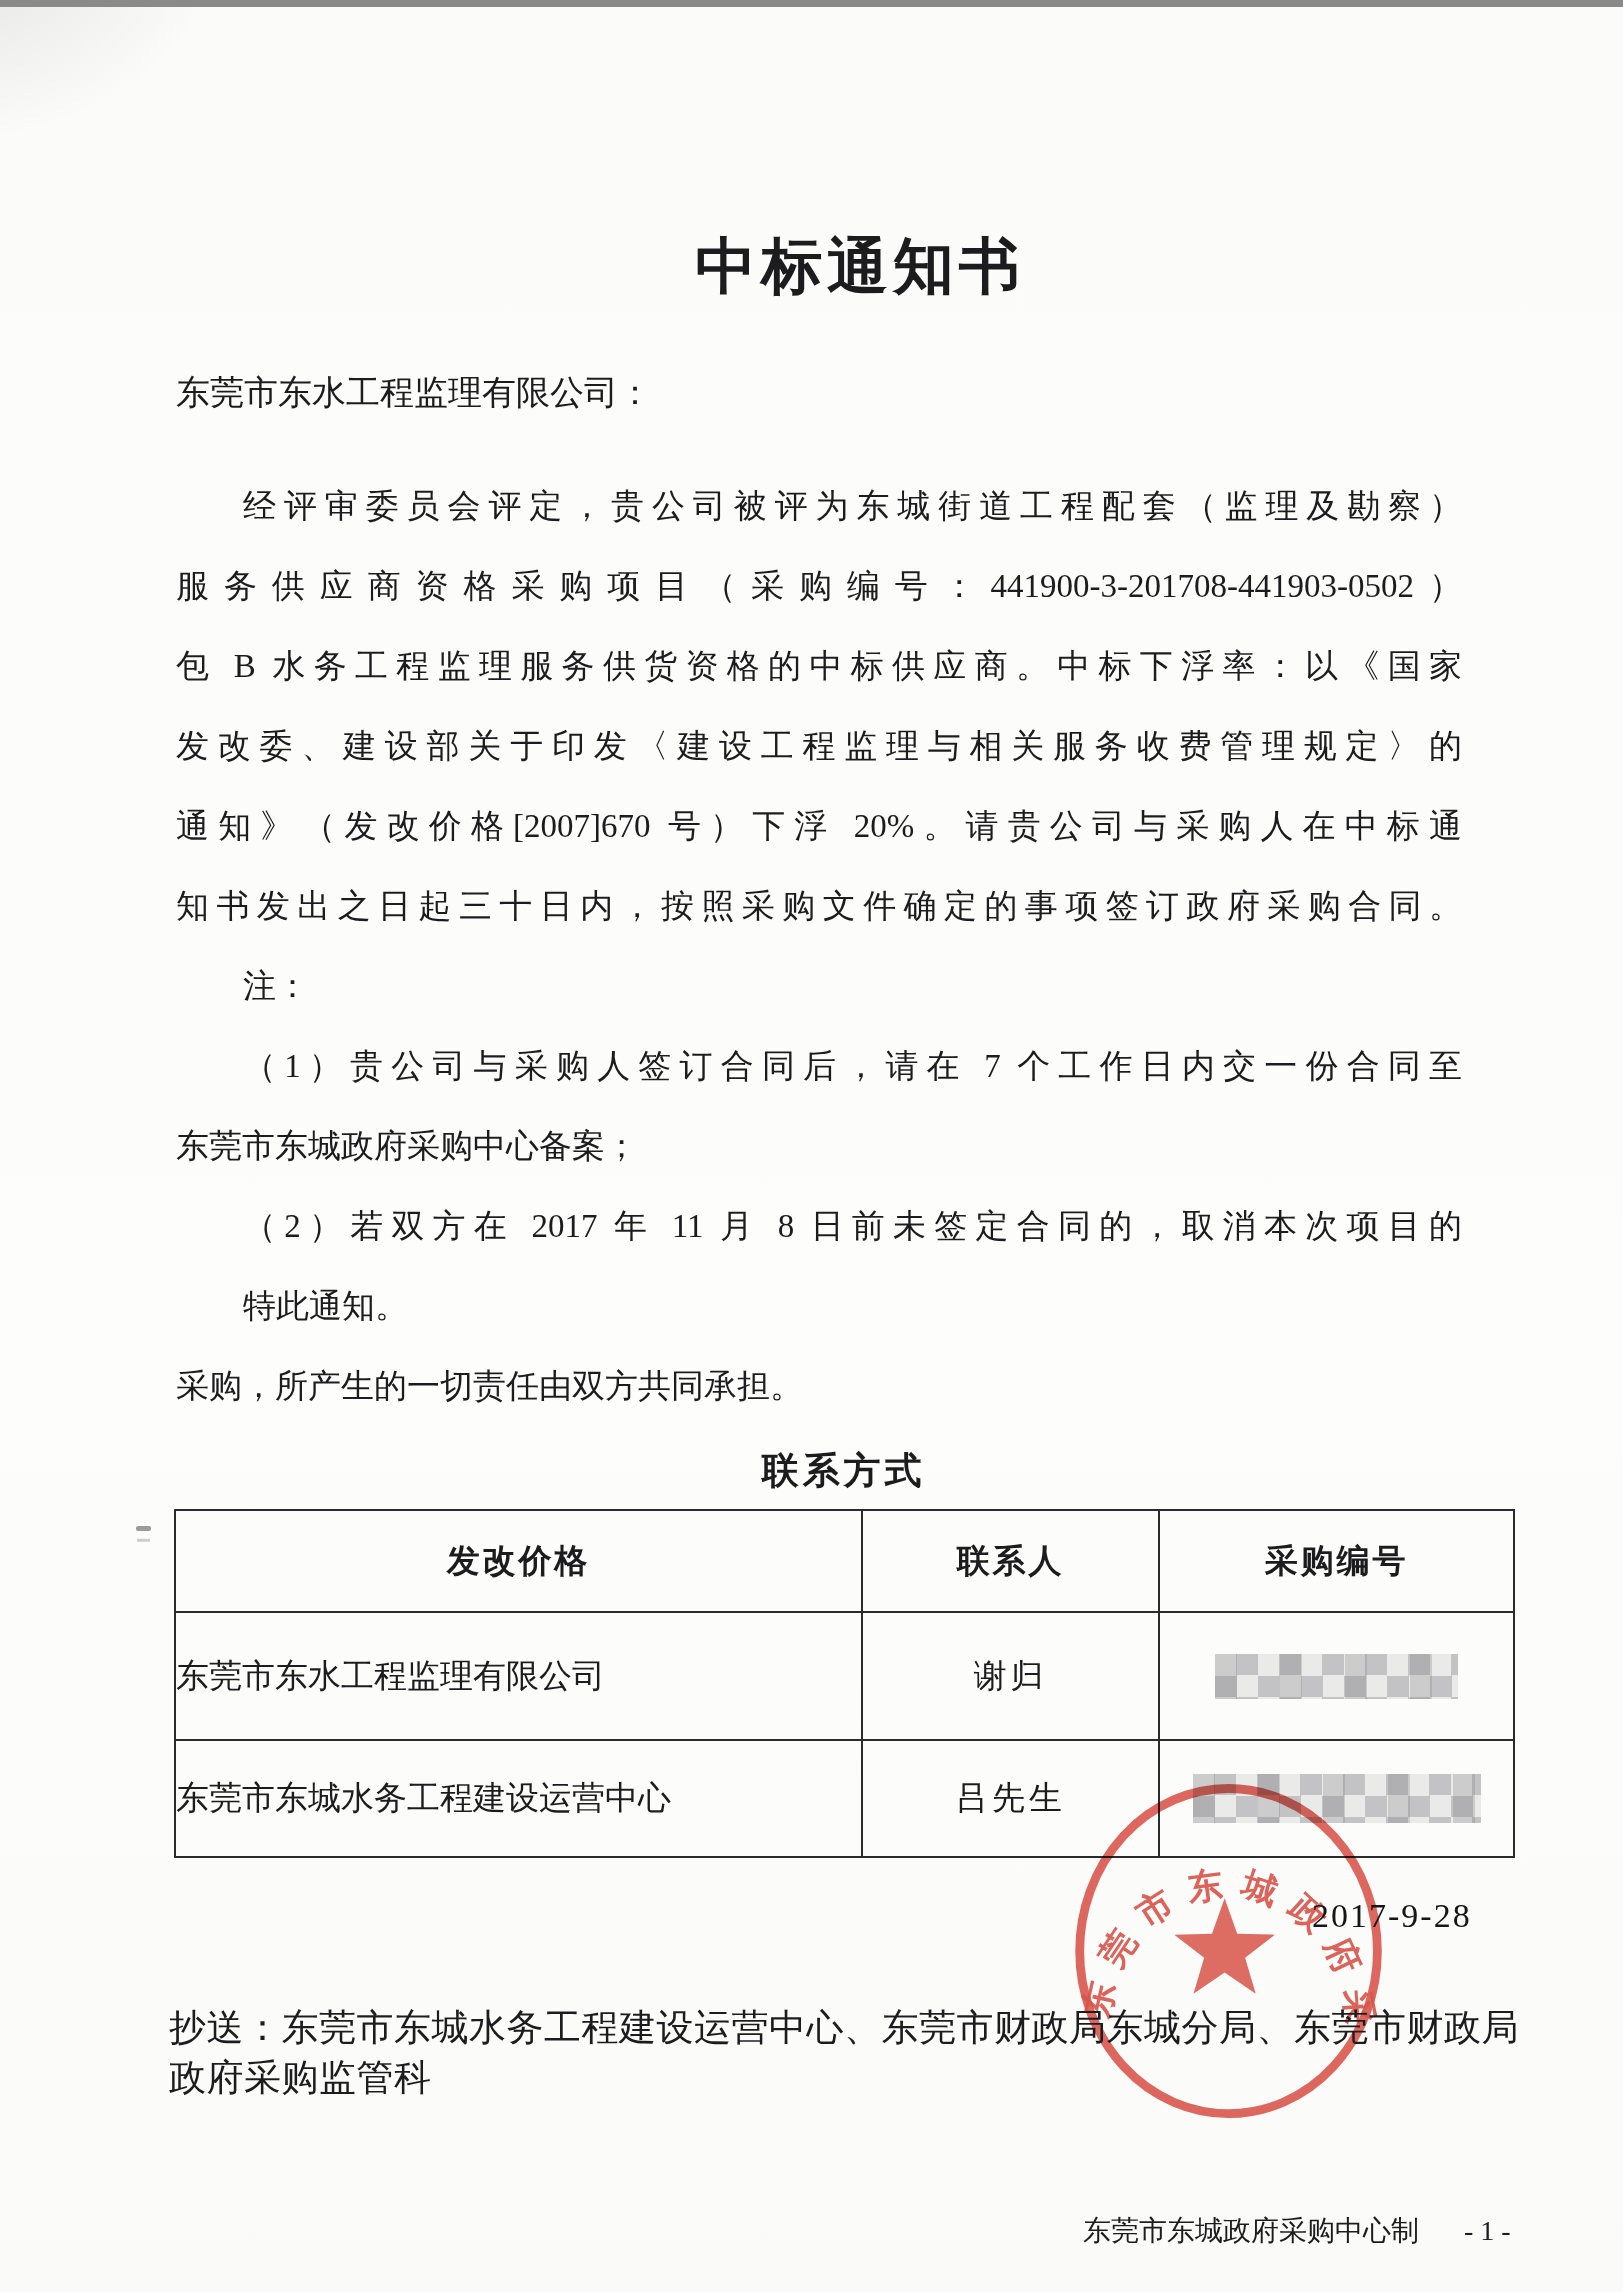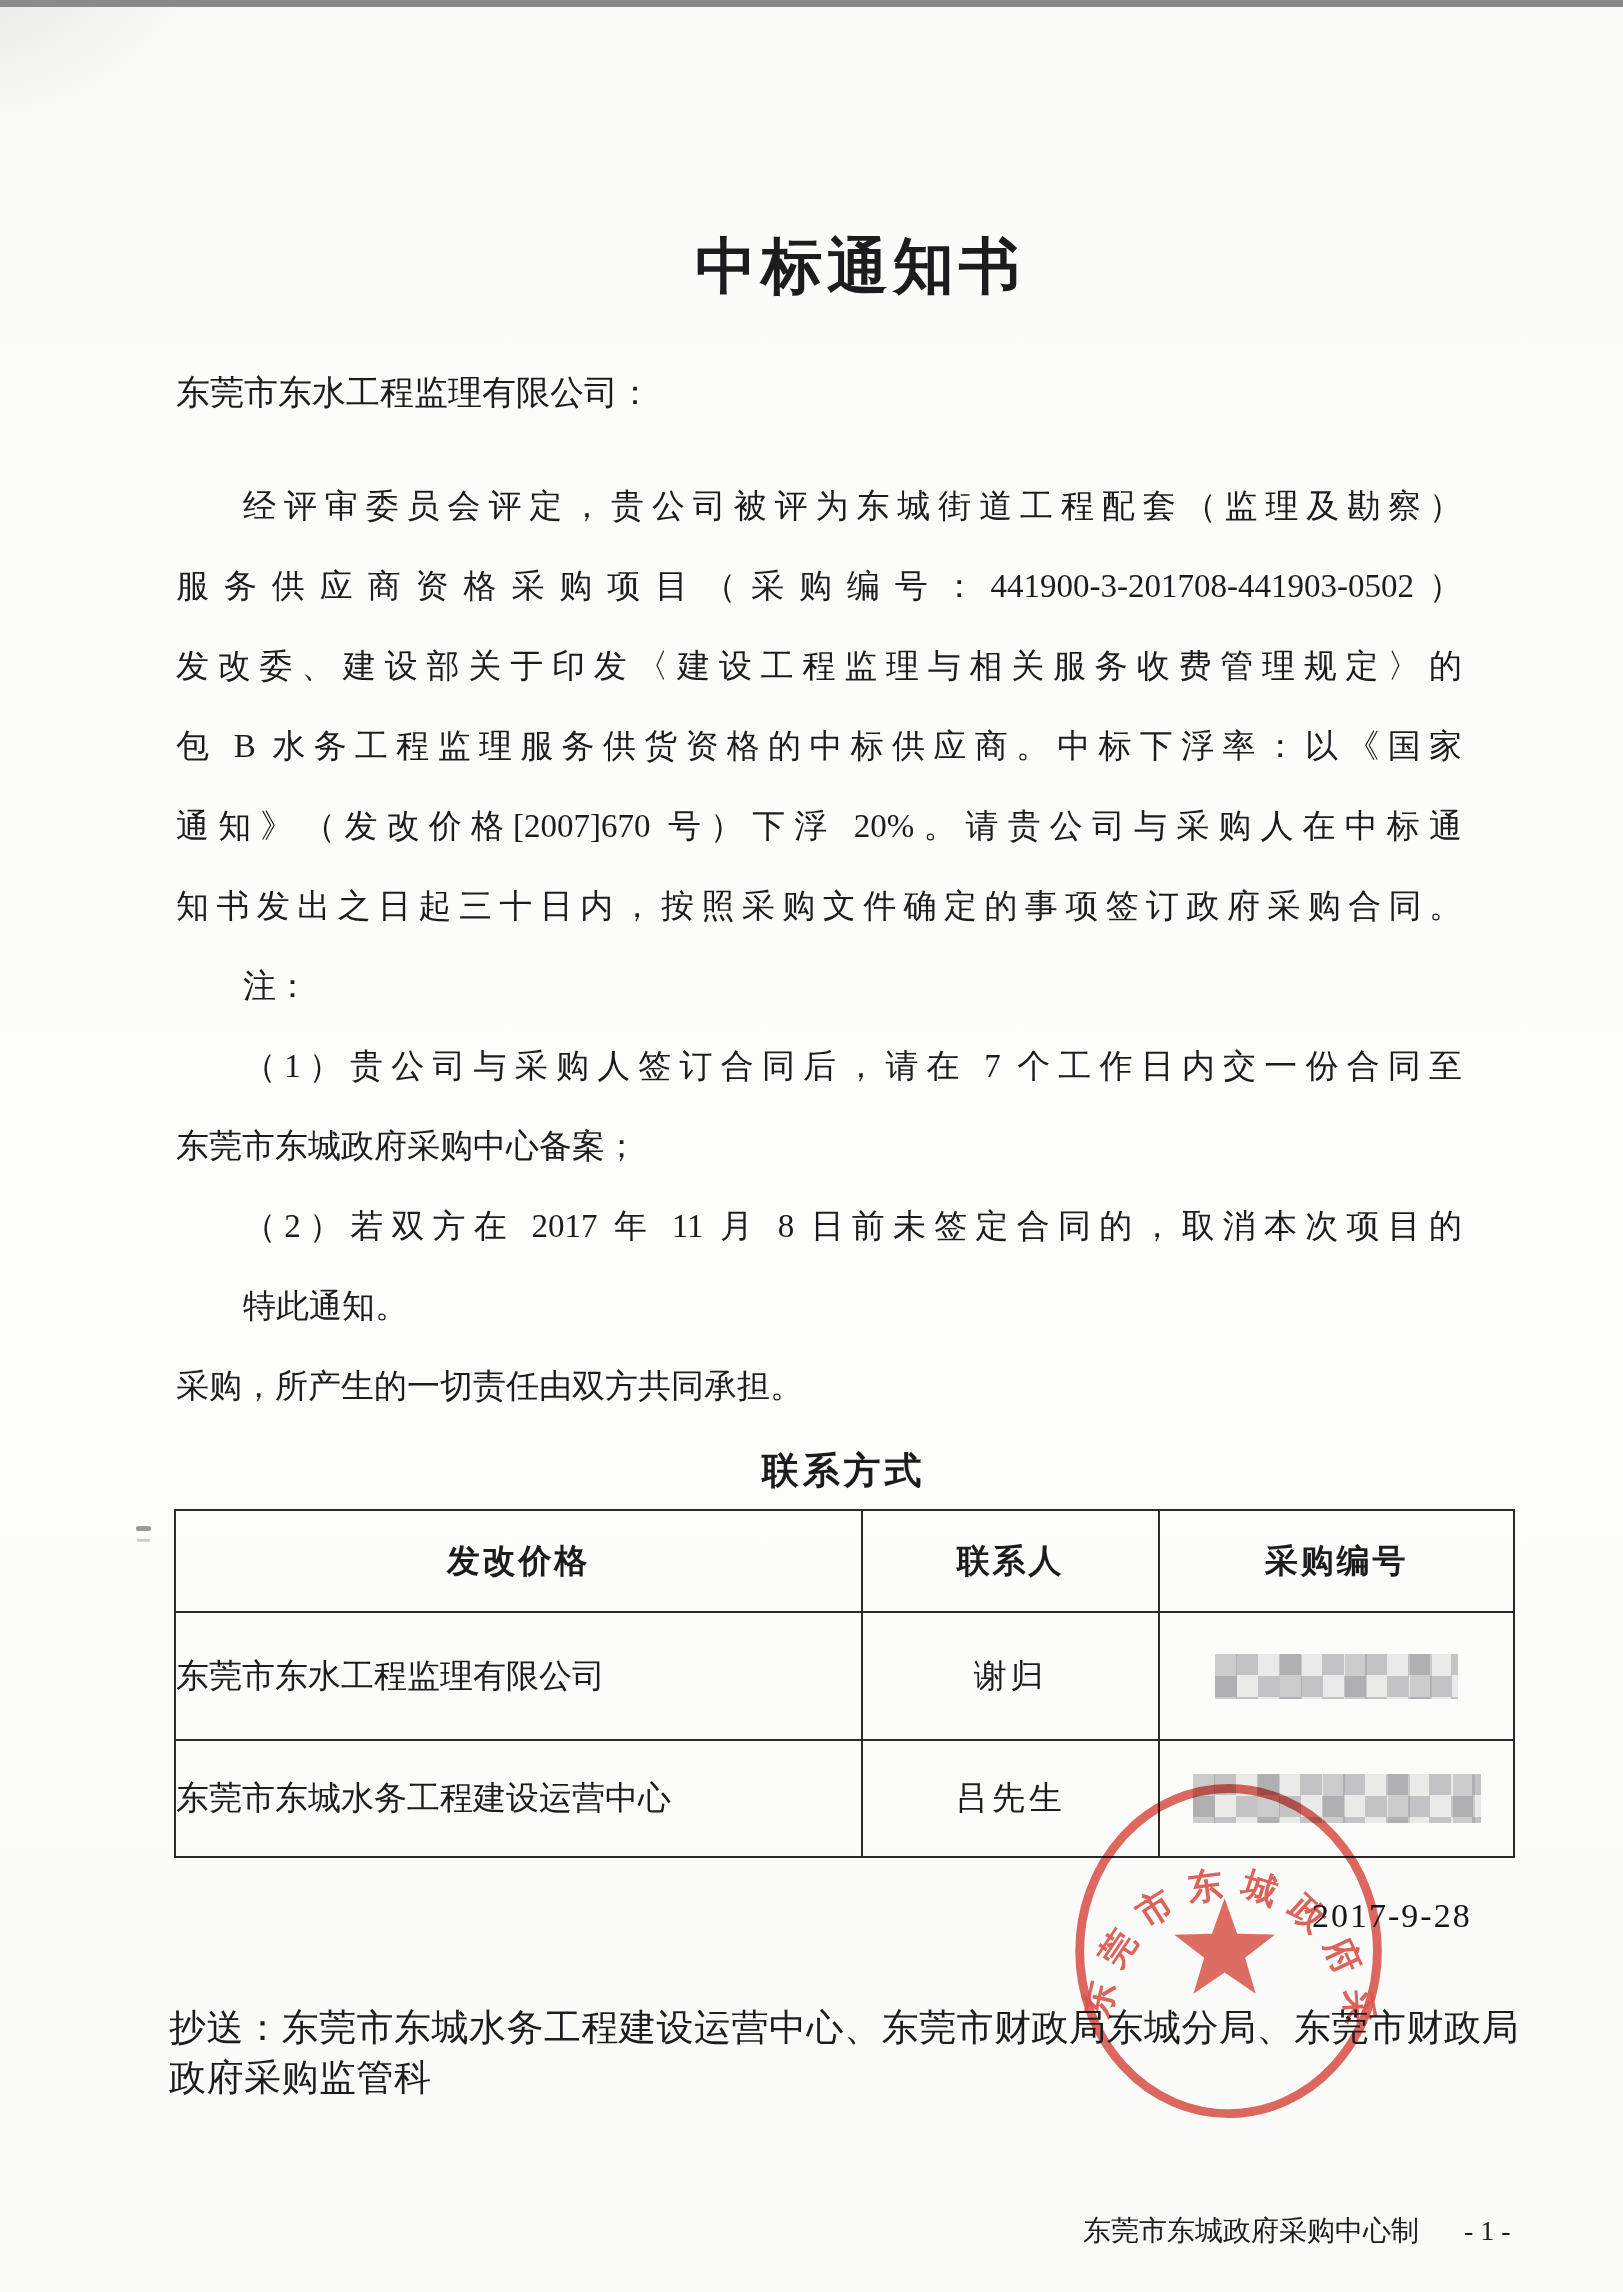--- a/index.html
+++ b/index.html
@@ -89,22 +89,22 @@
 
 <div class="page">
 
   <h1 class="title">中标通知书</h1>
 
   <div class="addressee">东莞市东水工程监理有限公司：</div>
 
   <div class="bodyblock">
     <div class="line indent j">经评审委员会评定，贵公司被评为东城街道工程配套（监理及勘察）</div>
     <div class="line j">服务供应商资格采购项目（采购编号：441900-3-201708-441903-0502）</div>
+    <div class="line j">包 B 水务工程监理服务供货资格的中标供应商。中标下浮率：以《国家</div>
     <div class="line j">发改委、建设部关于印发〈建设工程监理与相关服务收费管理规定〉的</div>
-    <div class="line j">包 B 水务工程监理服务供货资格的中标供应商。中标下浮率：以《国家</div>
     <div class="line j">通知》（发改价格[2007]670 号）下浮 20%。请贵公司与采购人在中标通</div>
     <div class="line j">知书发出之日起三十日内，按照采购文件确定的事项签订政府采购合同。</div>
     <div class="line indent">注：</div>
     <div class="line indent j">（1）贵公司与采购人签订合同后，请在 7 个工作日内交一份合同至</div>
     <div class="line">东莞市东城政府采购中心备案；</div>
     <div class="line indent j">（2）若双方在 2017 年 11 月 8 日前未签定合同的，取消本次项目的</div>
     <div class="line indent">特此通知。</div>
     <div class="line">采购，所产生的一切责任由双方共同承担。</div>
   </div>
 

